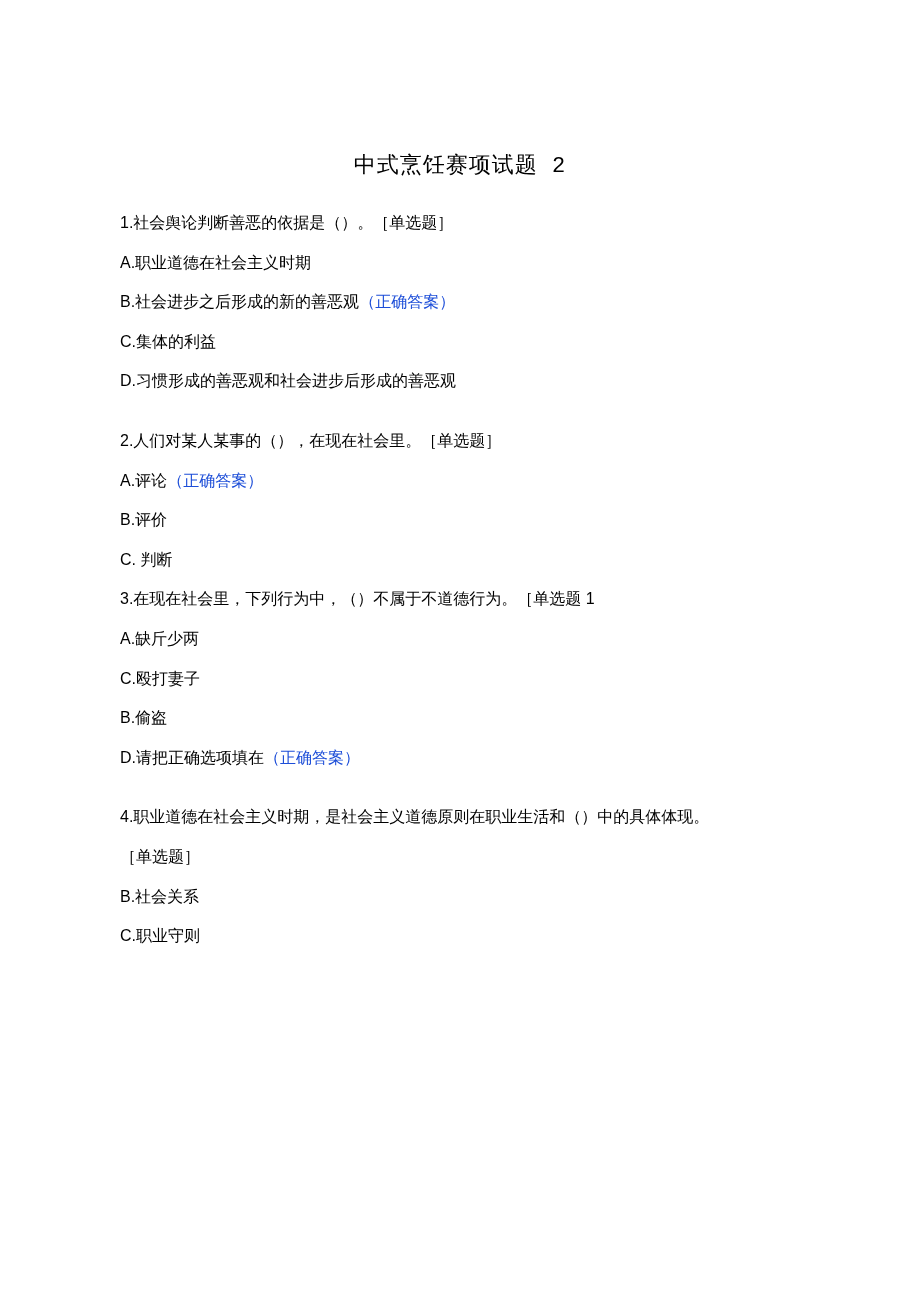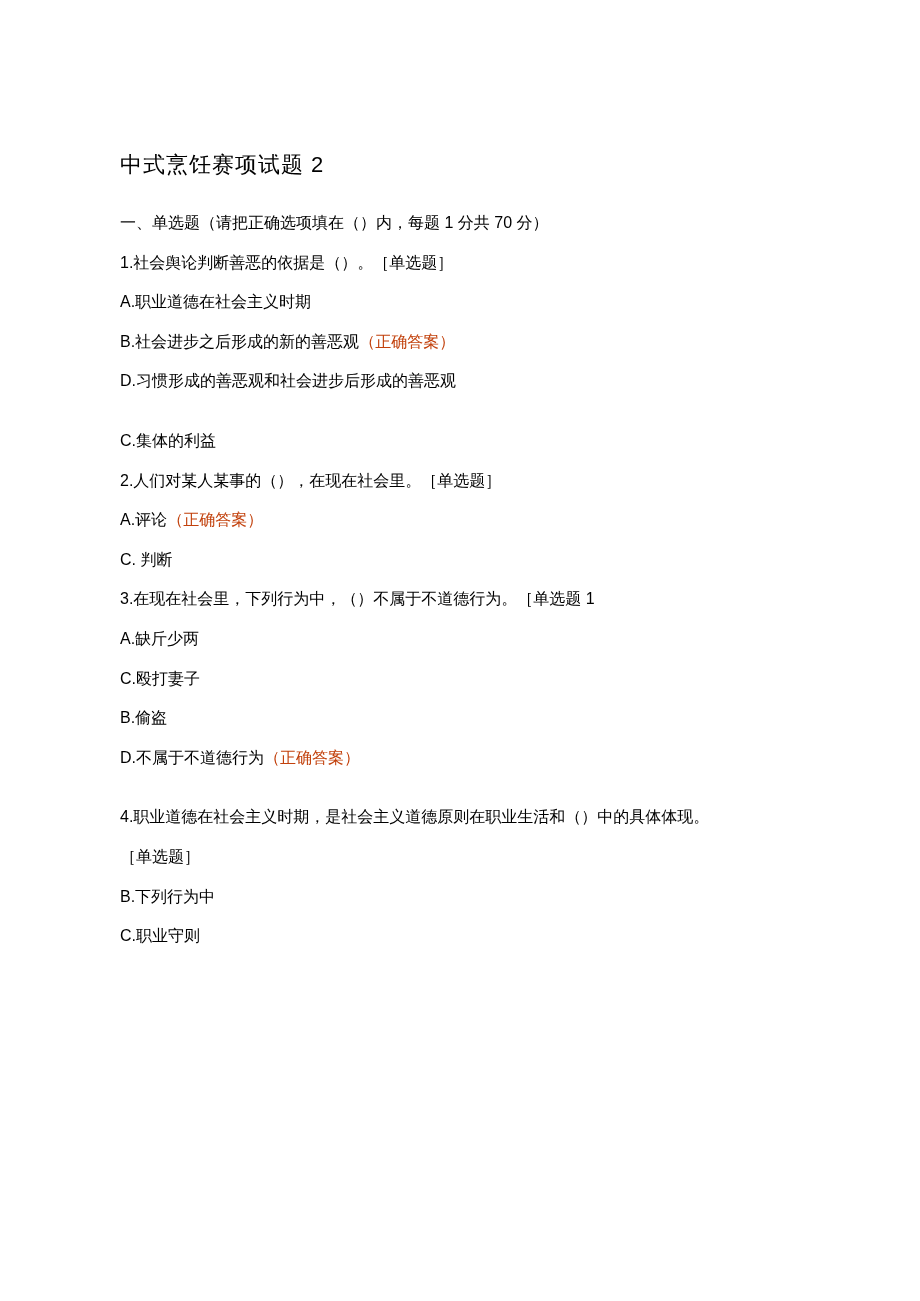--- a/index.html
+++ b/index.html
@@ -7,97 +7,100 @@
       background: #fff;
       margin: 0;
       padding: 0;
       width: 920px;
     }
     .page {
       padding: 150px 120px 60px 120px;
       box-sizing: border-box;
     }
     .title {
-      text-align: left;
+      text-align: center;
       font-size: 22px;
       font-weight: normal;
       margin-bottom: 30px;
       letter-spacing: 1px;
+      font-family: Liberation Mono, monospace;
     }
     .line {
       font-size: 16px;
       line-height: 1.6;
       margin-bottom: 14px;
       color: #000;
     }
     .block-gap {
       margin-bottom: 34px;
     }
     .correct {
-      color: #c2410c;
+      color: #1d4ed8;
     }
     .spaced-num {
       display: inline-block;
     }
   </style>
 </head>
 <body>
 
 <div class="page">
 
   <div class="title">中式烹饪赛项试题 2</div>
 
-  <div class="line">一、单选题（请把正确选项填在（）内，每题 1 分共 70 分）</div>
 
   <div class="line">
     <span>1</span><span>.社会舆论判断善恶的依据是（）。［单选题］</span>
   </div>
   <div class="line">
     <span>A</span><span>.职业道德在社会主义时期</span>
   </div>
   <div class="line">
     <span>B</span><span>.社会进步之后形成的新的善恶观</span><span class="correct">（正确答案）</span>
   </div>
+  <div class="line">
+    <span>C</span><span>.集体的利益</span>
+  </div>
   <div class="line block-gap">
     <span>D</span><span>.习惯形成的善恶观和社会进步后形成的善恶观</span>
-  </div>
-  <div class="line">
-    <span>C</span><span>.集体的利益</span>
   </div>
 
   <div class="line">
     <span class="spaced-num">2 </span><span>.人们对某人某事的（），在现在社会里。［单选题］</span>
   </div>
   <div class="line">
     <span>A</span><span>.评论</span><span class="correct">（正确答案）</span>
+  </div>
+  <div class="line">
+    <span>B</span><span>.评价</span>
   </div>
   <div class="line">
     <span>C</span><span>. 判断</span>
   </div>
 
   <div class="line">
     <span class="spaced-num">3 </span><span>.在现在社会里，下列行为中，（）不属于不道德行为。［单选题 1</span>
   </div>
   <div class="line">
     <span>A</span><span>.缺斤少两</span>
   </div>
   <div class="line">
     <span>C</span><span>.殴打妻子</span>
   </div>
   <div class="line">
     <span>B</span><span>.偷盗</span>
   </div>
   <div class="line block-gap">
-    <span>D</span><span>.不属于不道德行为</span><span class="correct">（正确答案）</span>
+    <span>D</span><span>.请把正确选项填在</span><span class="correct">（正确答案）</span>
   </div>
 
   <div class="line">
     <span class="spaced-num">4 </span><span>.职业道德在社会主义时期，是社会主义道德原则在职业生活和（）中的具体体现。</span>
   </div>
   <div class="line">［单选题］</div>
   <div class="line">
-    <span>B</span><span>.下列行为中</span>
+    <span>B</span><span>.社会关系</span>
   </div>
   <div class="line">
     <span>C</span><span>.职业守则</span>
   </div>
 
 </div>
 
 </body></html>

